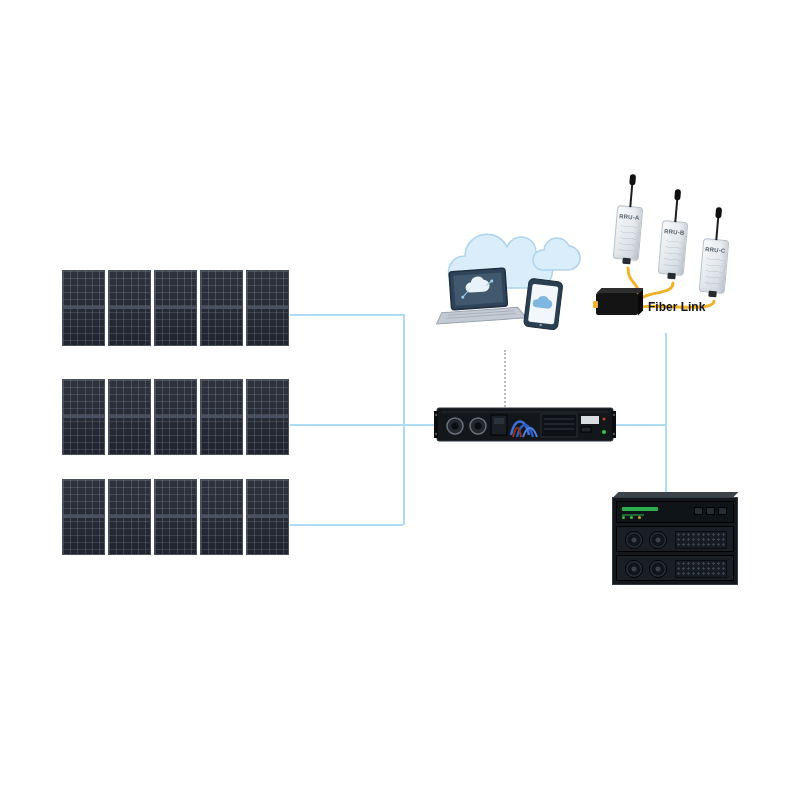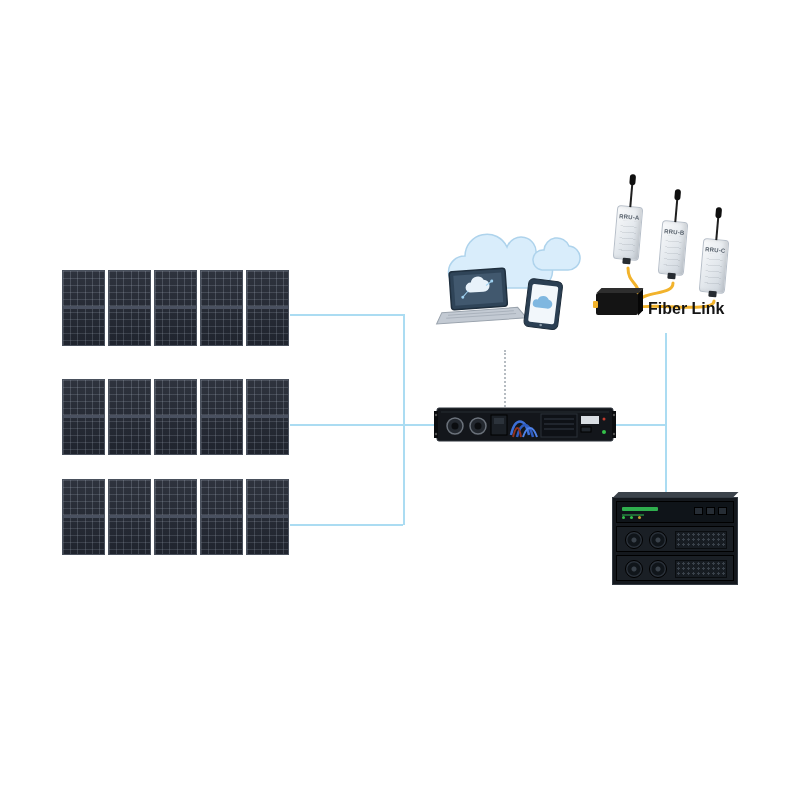--- a/index.html
+++ b/index.html
@@ -45,21 +45,21 @@
   .antenna-tip{position:absolute;top:-9px;left:-2px;width:6px;height:11px;border-radius:3px;background:#101010;}
   .rru-label{margin-top:7px;text-align:center;font-size:6px;font-weight:bold;color:#56606b;letter-spacing:.2px;}
   .rru-port{position:absolute;bottom:-5px;left:9px;width:8px;height:6px;background:#262b31;border-radius:1px;}
 
   
   .cables{position:absolute;left:580px;top:186px;width:170px;height:146px;}
   .fiber-box{position:absolute;left:596px;top:293px;width:42px;height:22px;background:#141414;border-radius:2px;}
   .fiber-box::before{content:"";position:absolute;left:3px;top:-5px;width:42px;height:5px;background:#2e2e2e;transform:skewX(-45deg);}
   .fiber-box::after{content:"";position:absolute;right:-5px;top:-2.5px;width:5px;height:22px;background:#060606;transform:skewY(-45deg);}
   .fiber-port{position:absolute;left:-3px;top:8px;width:5px;height:7px;background:var(--fiber-cable,#f2b32c);border-radius:1px;}
-  .fiber-label{position:absolute;left:648px;top:300px;font-size:16px;font-weight:bold;color:#141414;}
+  .fiber-label{position:absolute;left:648px;top:300px;font-size:12px;font-weight:bold;color:#141414;}
 
   
   .rack{position:absolute;left:612px;top:497px;width:126px;height:88px;}
   .rack-top{position:absolute;top:-5px;left:4px;width:120px;height:5px;background:#3c434b;transform:skewX(-45deg);}
   .rack-body{position:absolute;inset:0;background:#14181d;border:1px solid #333a42;}
   .rack-unit{position:absolute;left:3px;right:3px;border:1px solid #000;background:#1a1f25;}
   .u1{top:3px;height:22px;background:#0f1419;}
   .u2{top:28px;height:26px;}
   .u3{top:57px;height:26px;}
   .rack-logo{position:absolute;left:5px;top:5px;width:36px;height:4px;border-radius:1px;background:var(--rack-accent,#2fae4e);}

